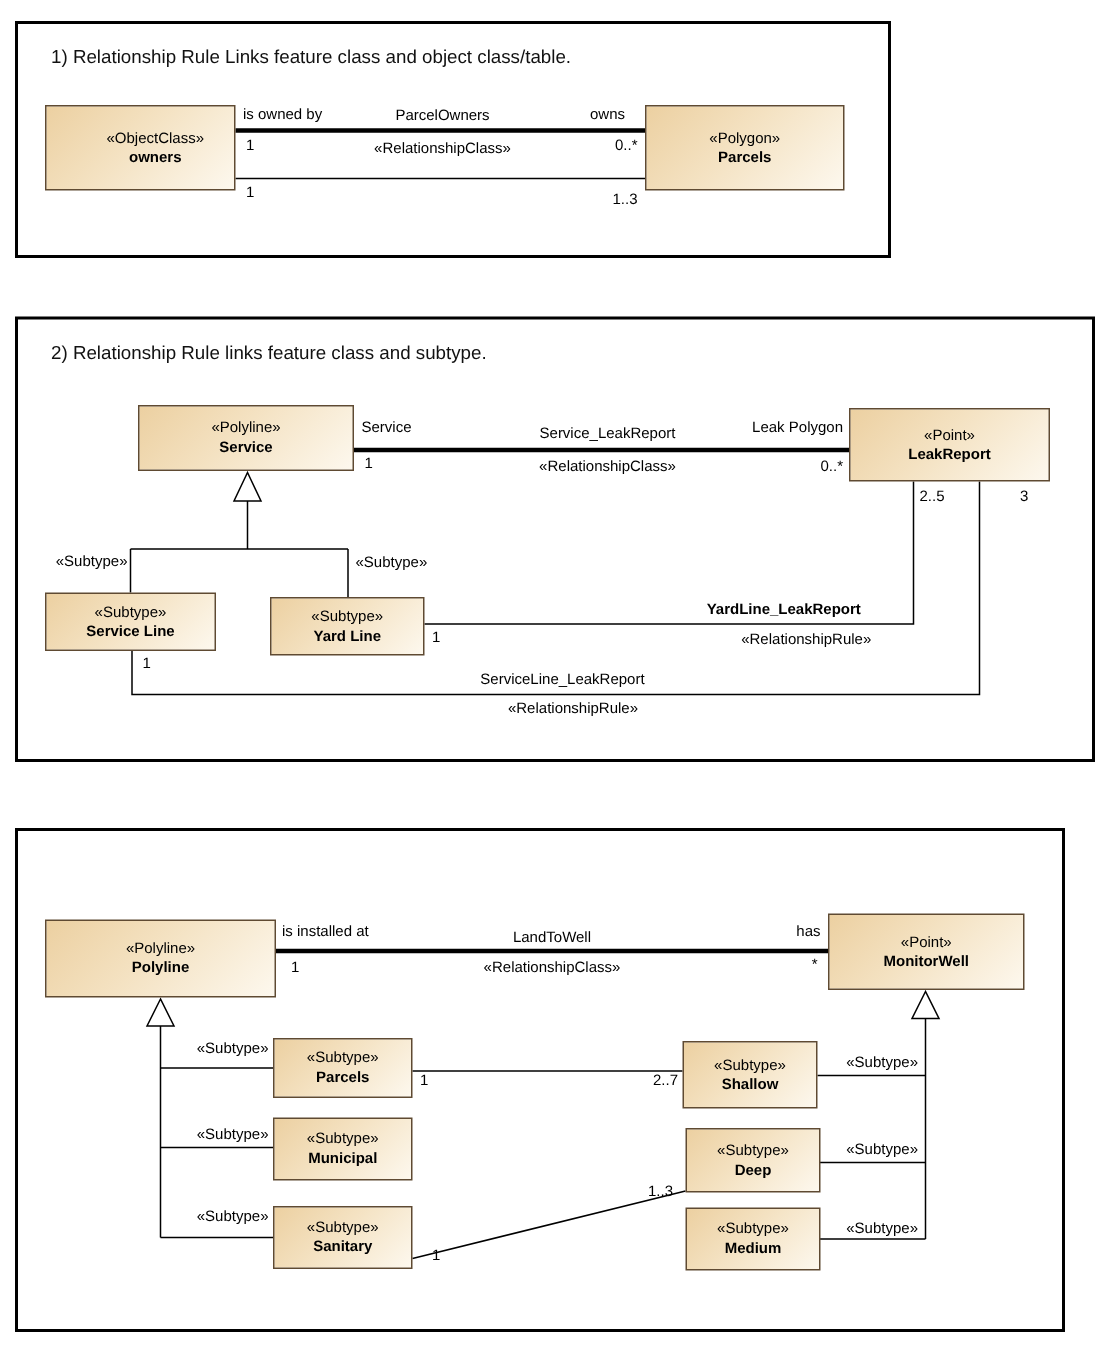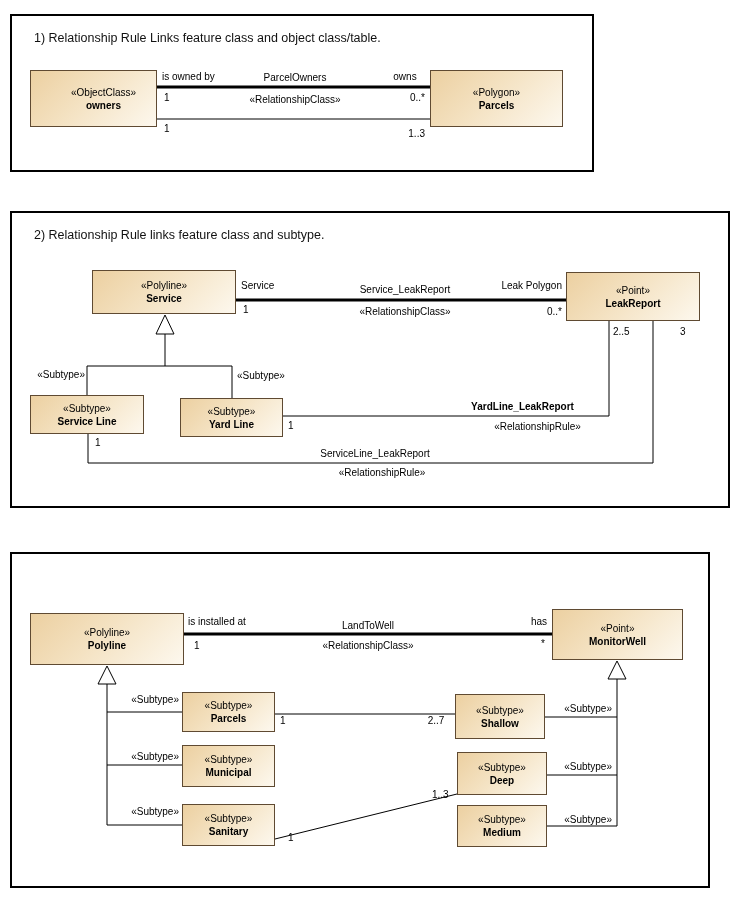--- a/index.html
+++ b/index.html
@@ -150,17 +150,17 @@
   <div class="lbl rgt" style="left:505px;top:638px;width:40px;">*</div>
 
   <div class="lbl rgt" style="left:117px;top:694px;width:62px;">«Subtype»</div>
   <div class="lbl rgt" style="left:117px;top:751px;width:62px;">«Subtype»</div>
   <div class="lbl rgt" style="left:117px;top:806px;width:62px;">«Subtype»</div>
   <div class="lbl rgt" style="left:550px;top:703px;width:62px;">«Subtype»</div>
   <div class="lbl rgt" style="left:550px;top:761px;width:62px;">«Subtype»</div>
   <div class="lbl rgt" style="left:550px;top:814px;width:62px;">«Subtype»</div>
 
   <div class="lbl" style="left:280px;top:715px;">1</div>
-  <div class="lbl rgt" style="left:420px;top:715px;width:32px;text-align:center;">2..7</div>
+  <div class="lbl rgt" style="left:420px;top:715px;width:32px;">2..7</div>
   <div class="lbl" style="left:288px;top:832px;">1</div>
   <div class="lbl" style="left:432px;top:789px;">1..3</div>
 
 </div>
 
 </body></html>

